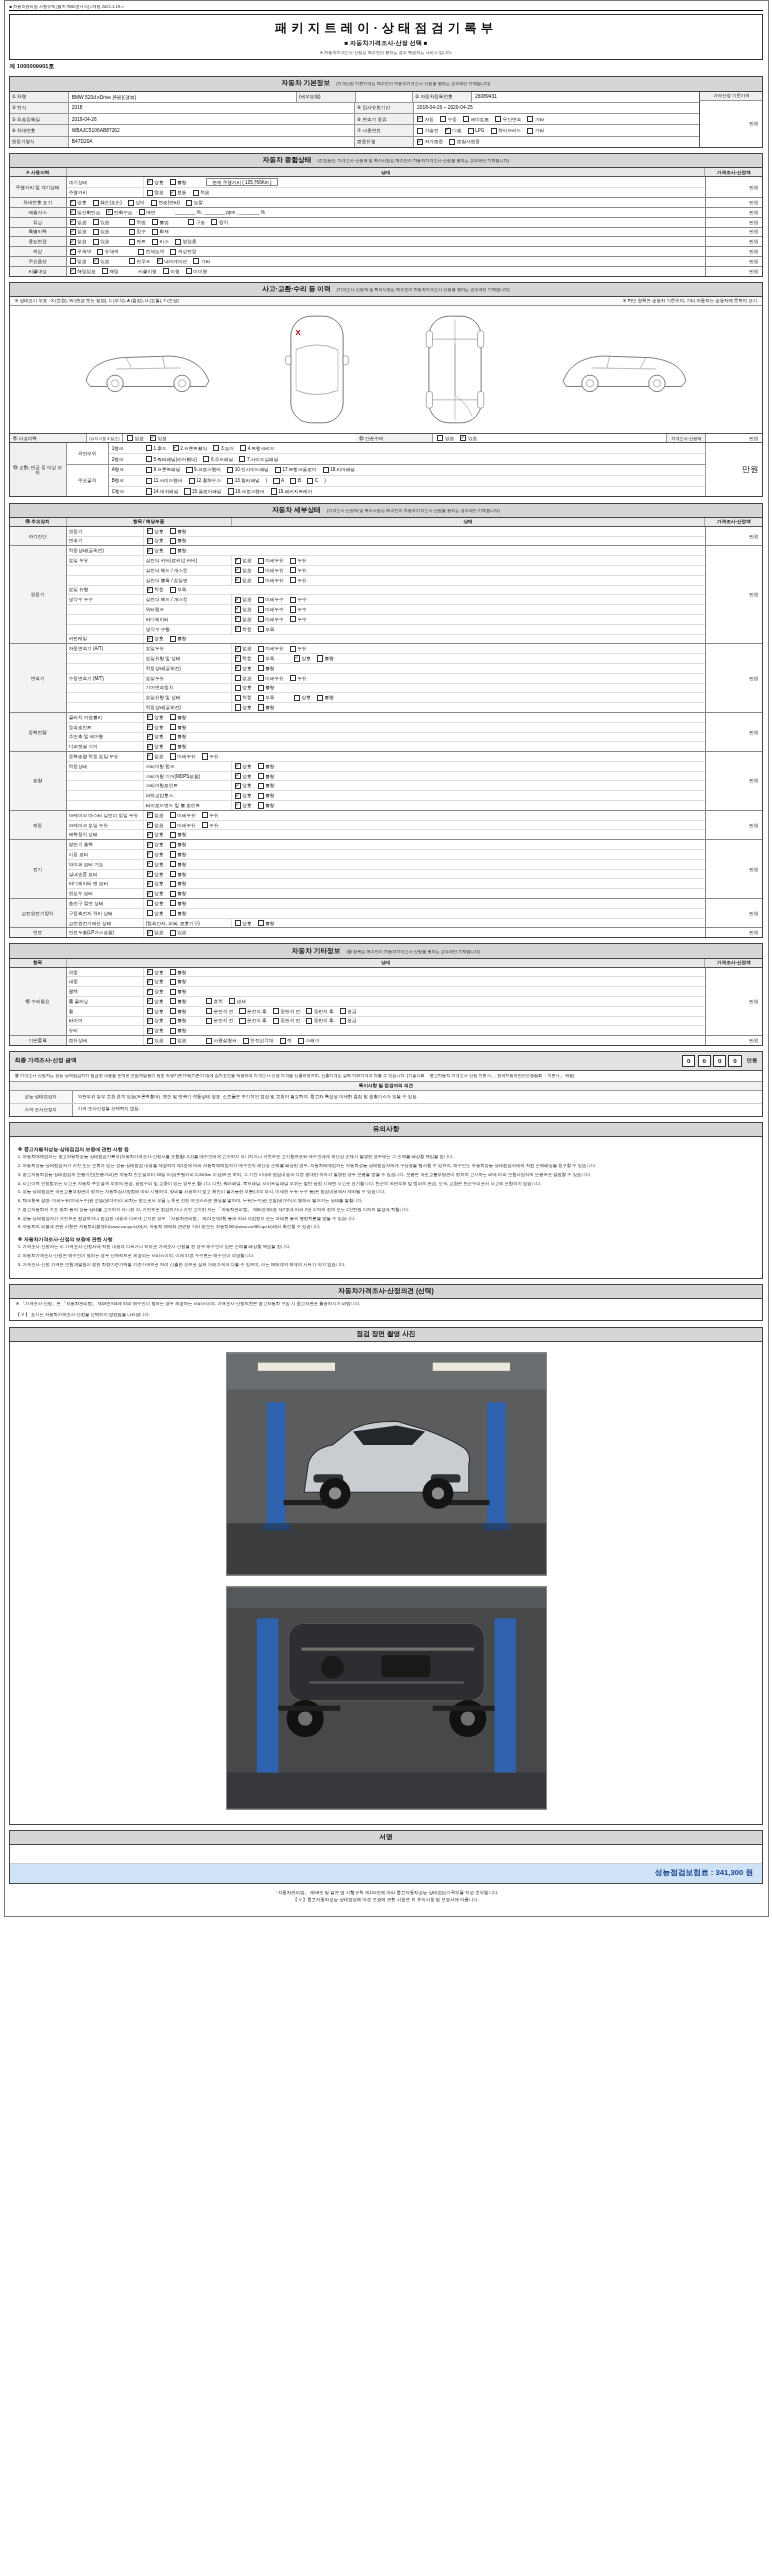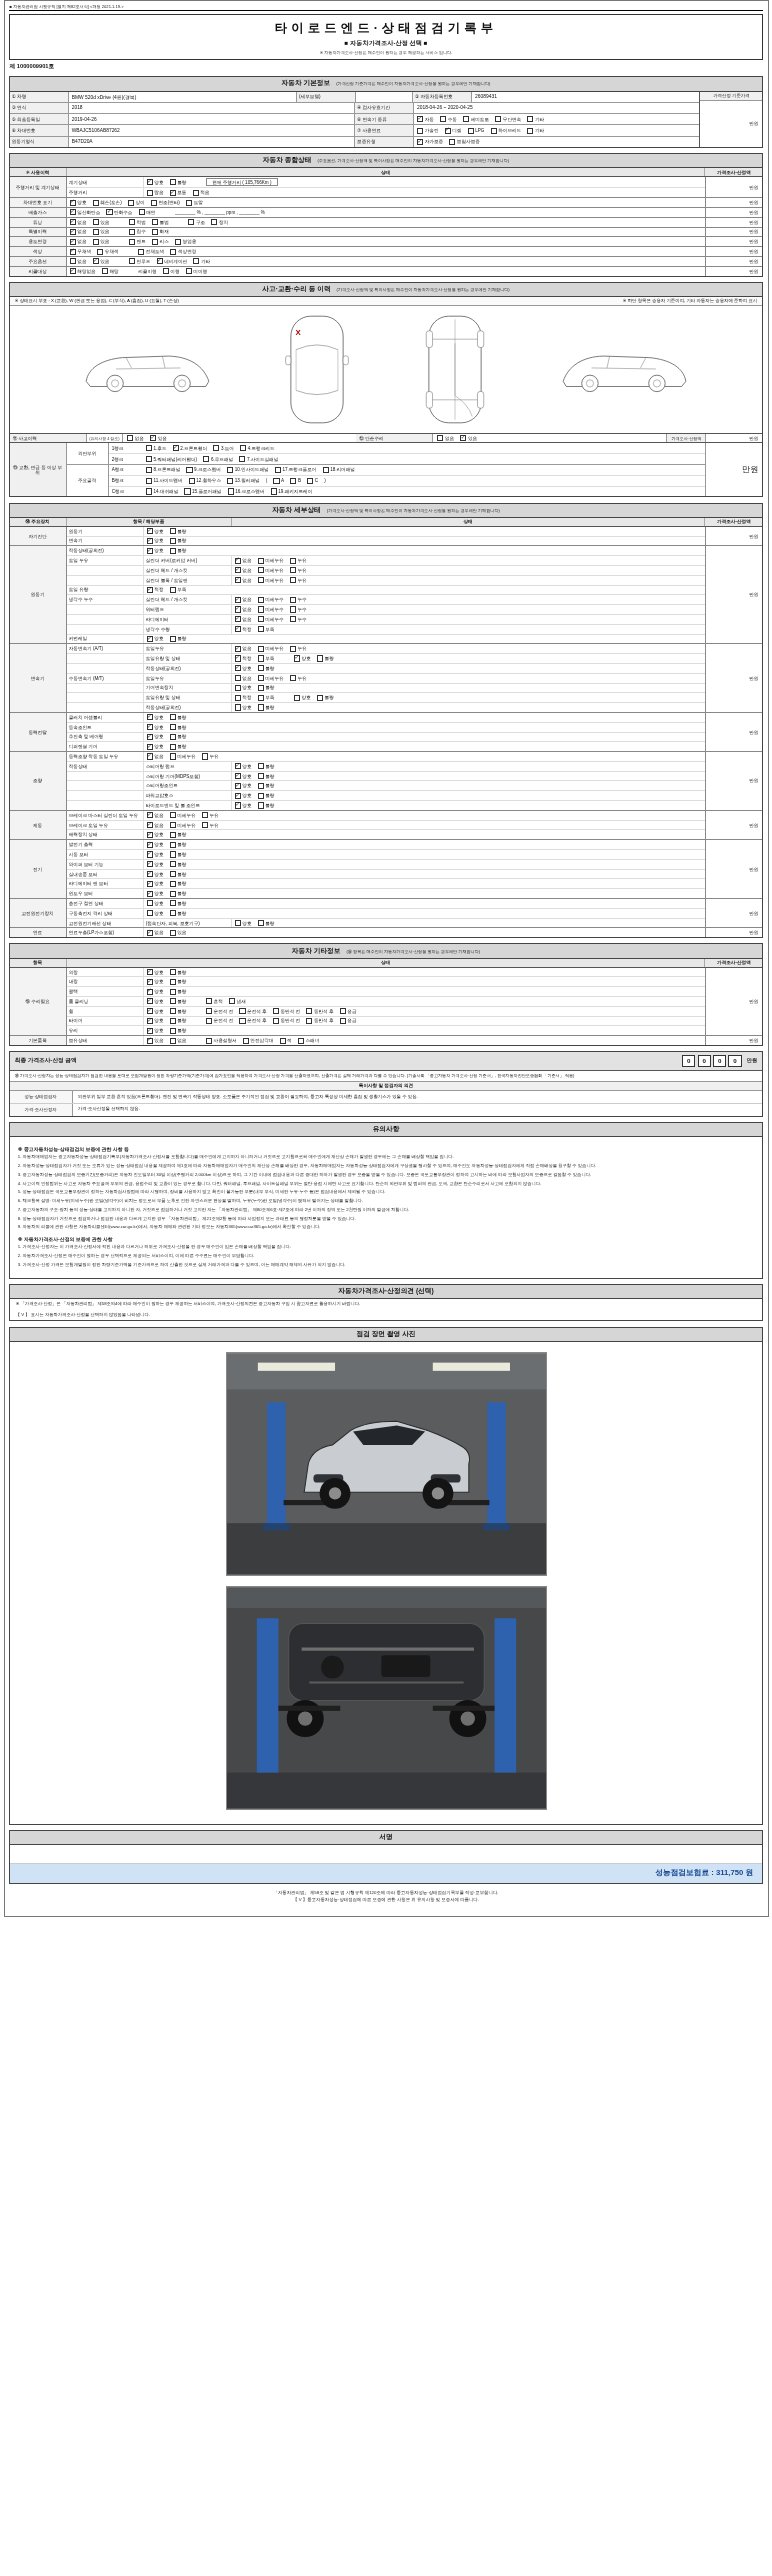--- a/index.html
+++ b/index.html
@@ -86,21 +86,21 @@
   .diag{flex:none;}
 </style>
 </head>
 <body>
 
 <div class="page">
 
   <div class="form-ref">■ 자동차관리법 시행규칙 [별지 제82호서식] &lt;개정 2021.1.19.&gt;</div>
 
   <div class="header-box">
-    <div class="doc-title">타이로드엔드·상태점검기록부</div>
+    <div class="doc-title">패키지트레이·상태점검기록부</div>
     <div class="doc-subtitle">■ 자동차가격조사·산정 선택 ■</div>
     <div class="doc-subnote">※ 자동차가격조사·산정은 매수인이 원하는 경우 제공하는 서비스 입니다.</div>
   </div>
   <div class="doc-no">제 1000009901호</div>
 
   <div class="sec">
     <div class="sec-title">
       <span>자동차 기본정보</span>
       <span class="sec-note">(가격산정 기준가격은 매수인이 자동차가격조사·산정을 원하는 경우에만 기재합니다)</span>
     </div>
@@ -1694,21 +1694,21 @@
         <rect x="400" y="230" width="120" height="10" fill="#202020"></rect>
       </svg>
     </div>
   </div>
 
   <div class="sec">
     <div class="sec-title">
       <span>서명</span>
     </div>
     <div class="sign-space"></div>
-    <div class="fee-band">성능점검보험료 : 311,750 원</div>
+    <div class="fee-band">성능점검보험료 : 341,300 원</div>
   </div>
 
   <div class="footer">
     <div>「자동차관리법」 제58조 및 같은 법 시행규칙 제120조에 따라 중고자동차성능·상태점검기록부를 작성·교부합니다.</div>
     <div>【 V 】중고자동차성능·상태점검에 따른 보증에 관한 사항은 위 유의사항 및 보증서에 따릅니다.</div>
   </div>
 
 </div>
 
 

